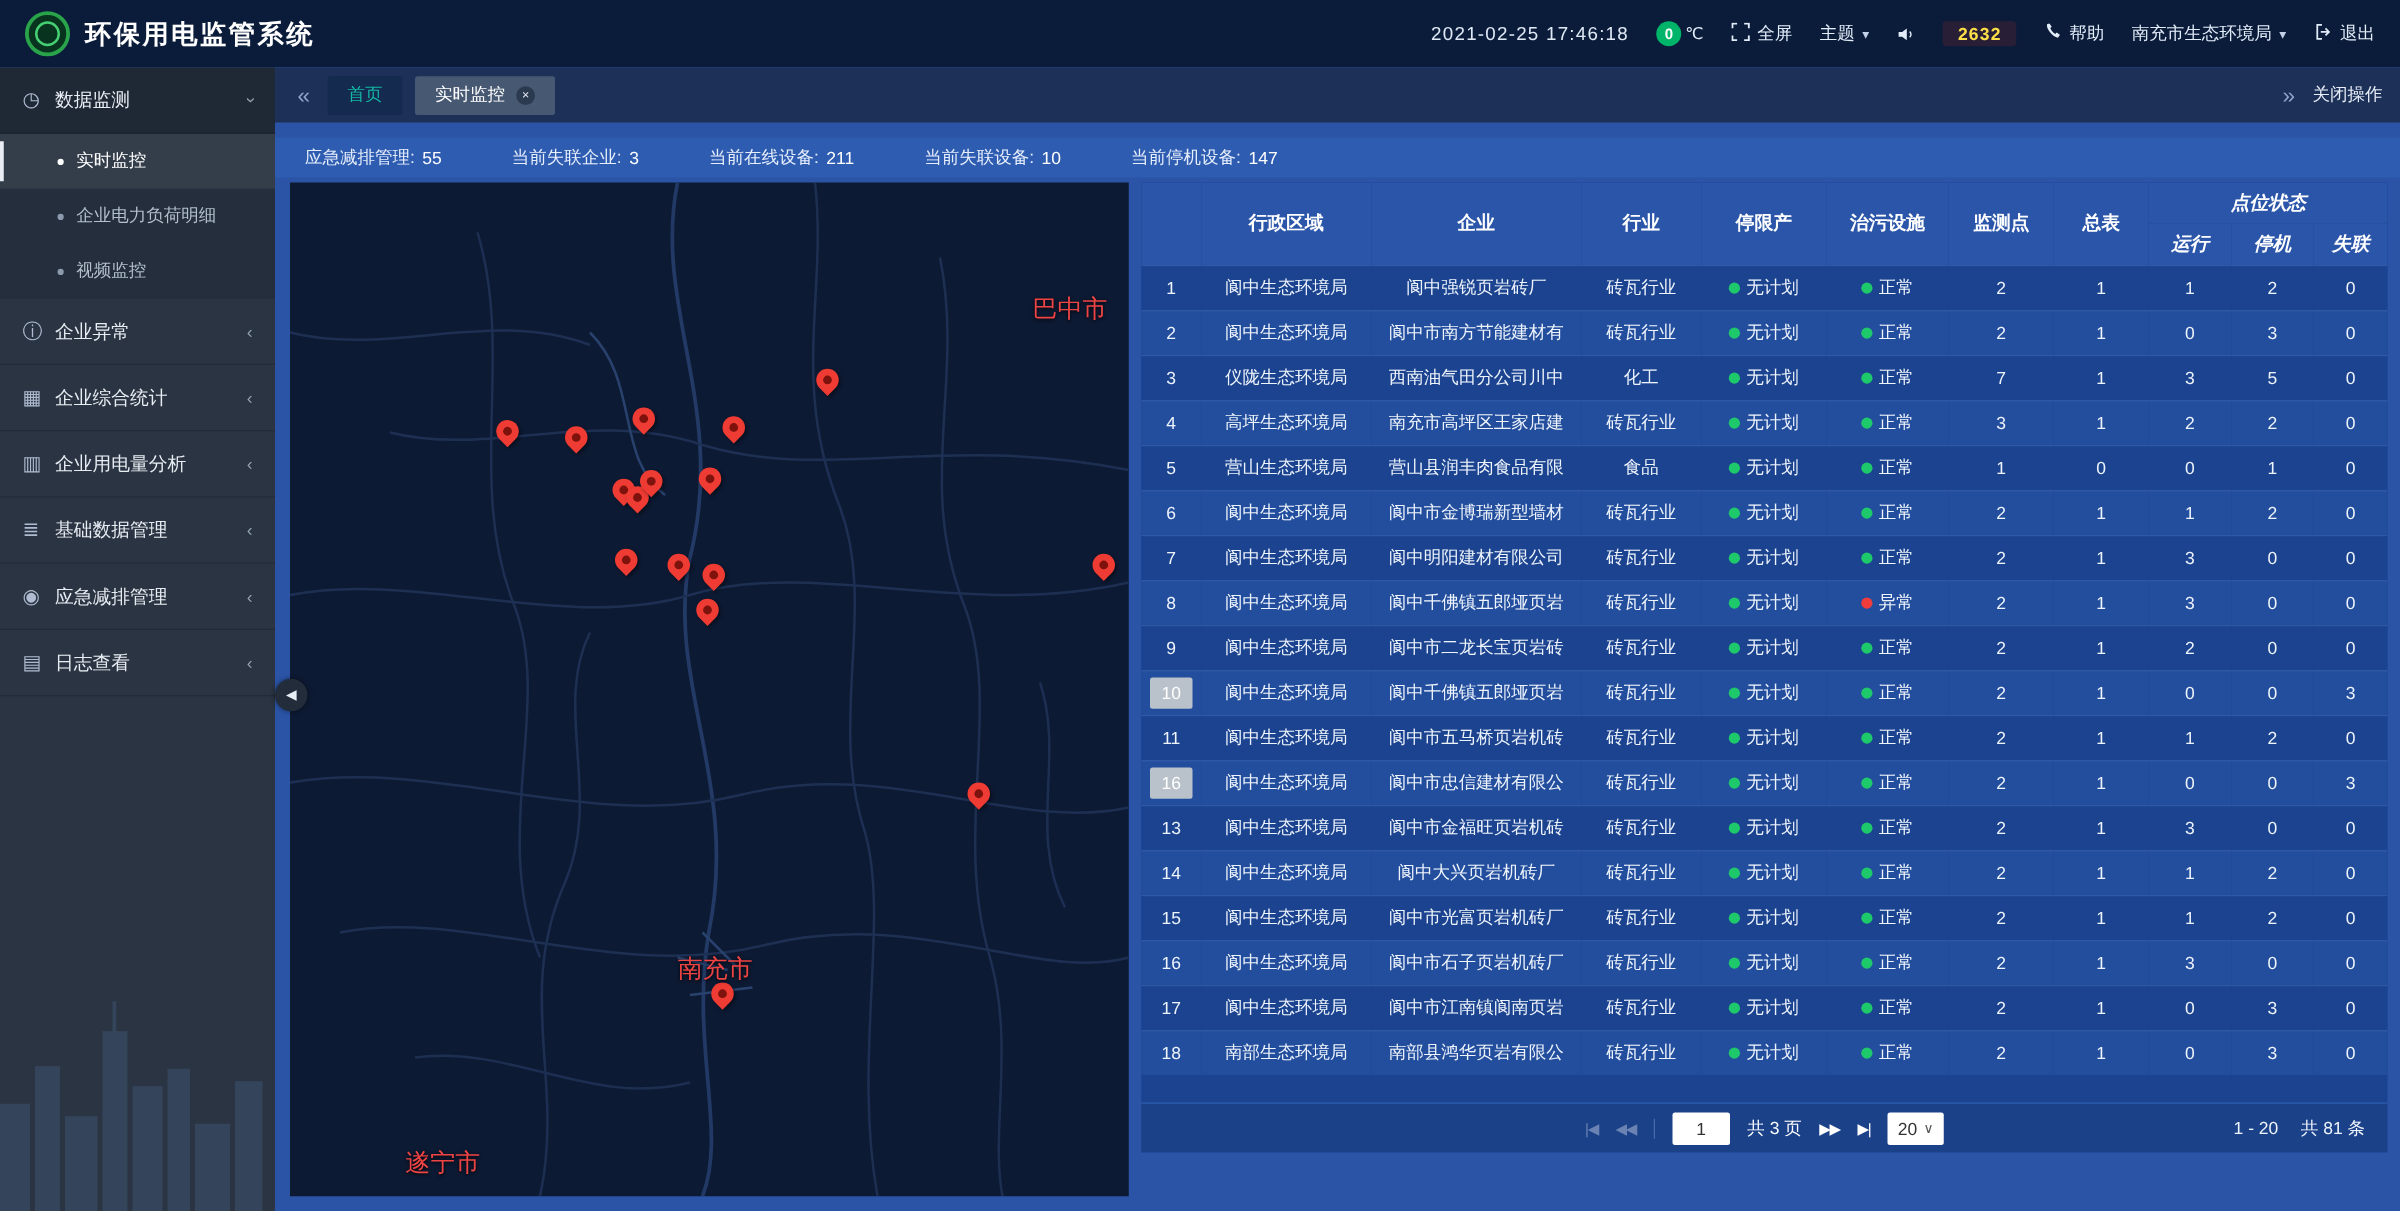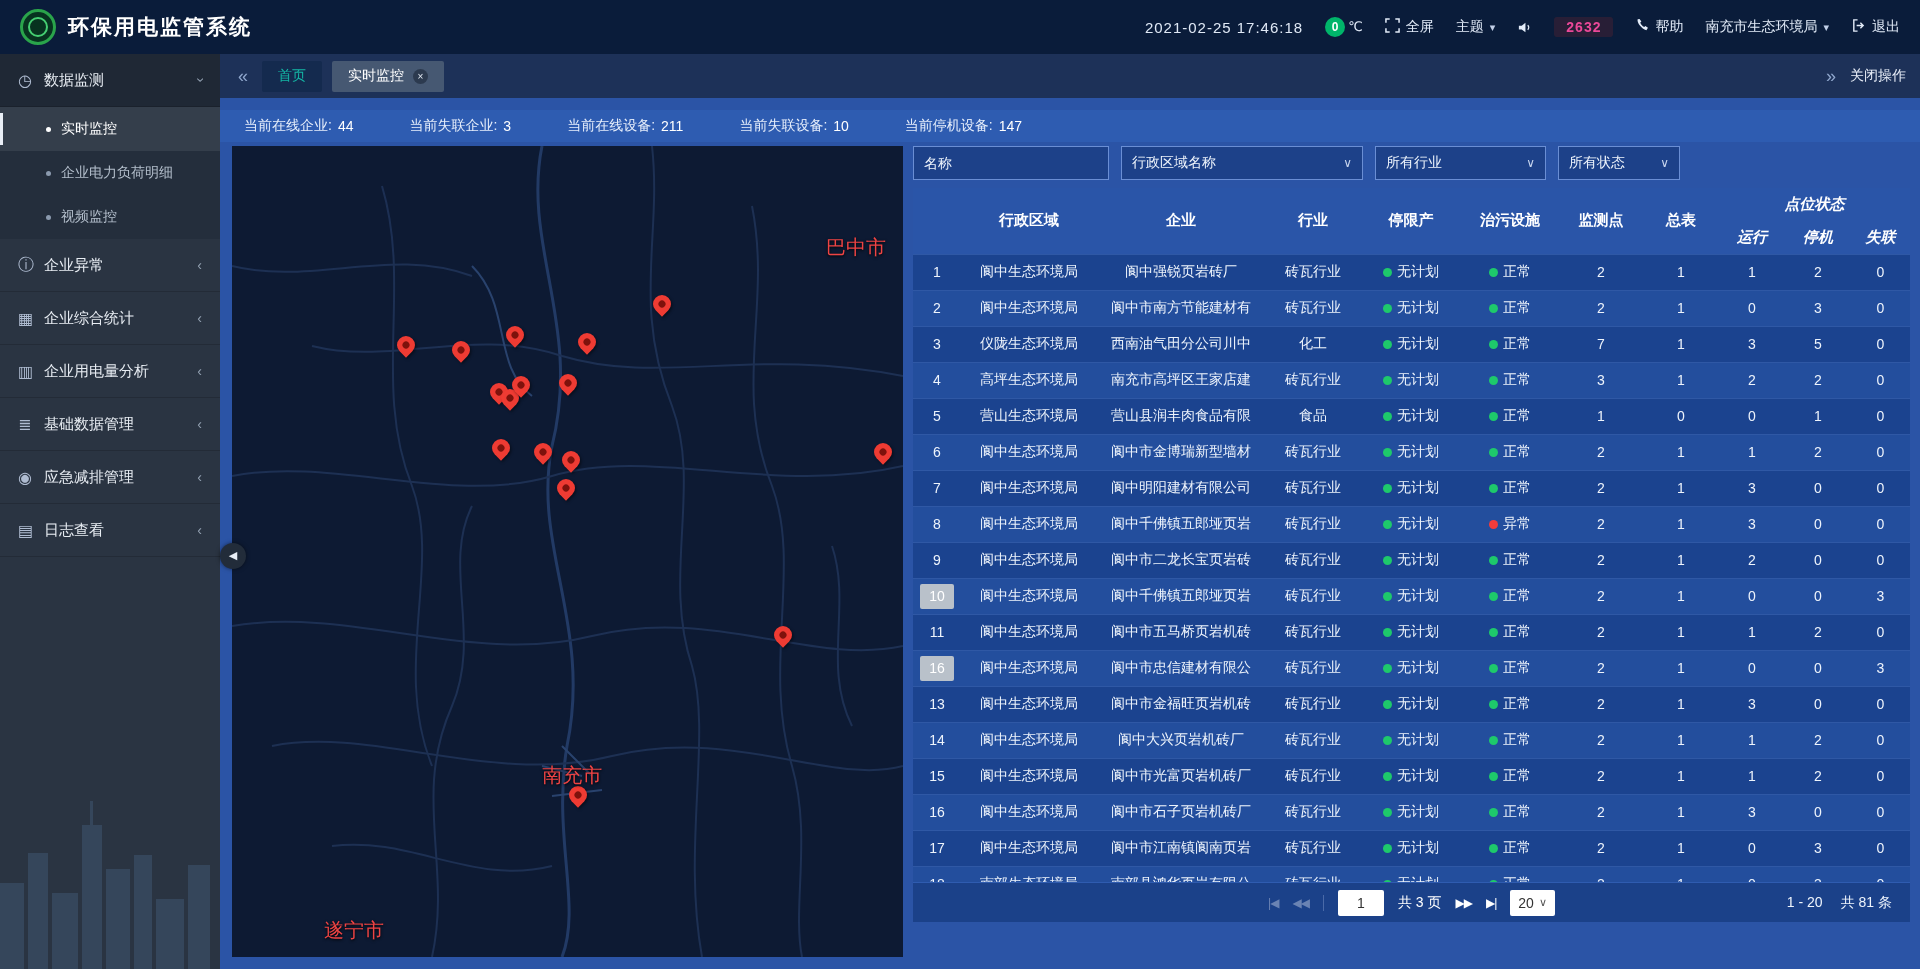--- a/index.html
+++ b/index.html
@@ -15,21 +15,21 @@
   .logo::after{content:"";position:absolute;inset:5px;border-radius:50%;border:2px solid #45cf72}
   .app-title{font-size:21px;font-weight:bold;color:#fff;letter-spacing:2px}
   .header-right{margin-left:auto;display:flex;align-items:center;gap:22px;font-size:14px}
   .h-item{display:flex;gap:6px;cursor:pointer;white-space:nowrap}
   .h-item svg{display:block}
   .h-datetime{font-size:15px;color:#dfe8f5;letter-spacing:1px}
   .h-temp{display:flex;align-items:flex-start;gap:3px}
   .temp-badge{width:20px;height:20px;border-radius:50%;background:#00b56a;color:#fff;
     display:flex;align-items:center;justify-content:center;font-size:12px;font-weight:bold}
   .temp-unit{font-size:13px;margin-top:2px}
-  .notif-count{color:#ec4899;background:rgba(150,40,40,.22);padding:2px 12px;
+  .notif-count{color:#fde047;background:rgba(150,40,40,.22);padding:2px 12px;
     border-radius:3px;font-weight:bold;letter-spacing:1px}
   .caret::before{content:"▾";font-size:11px;color:#c2d0e8}
 
   
   .body{flex:1;display:flex;min-height:0}
 
   
   .sidebar{width:220px;background:#2a3442;position:relative;flex-shrink:0;
     color:#cfd6df;overflow:hidden}
   .side-section{height:53px;display:flex;align-items:center;padding:0 18px;font-size:15px;
@@ -255,22 +255,22 @@
           <span class="tab-close"></span>
         </div>
         <div class="tab-right">
           <span class="tab-nav">»</span>
           <span class="close-ops">关闭操作</span>
         </div>
       </div>
 
       <div class="statsbar">
           <div class="stat">
-            <span class="stat-label">当前在线企业:</span>
-            <span class="stat-value">44</span>
+            <span class="stat-label">应急减排管理:</span>
+            <span class="stat-value">55</span>
           </div>
           <div class="stat">
             <span class="stat-label">当前失联企业:</span>
             <span class="stat-value">3</span>
           </div>
           <div class="stat">
             <span class="stat-label">当前在线设备:</span>
             <span class="stat-value">211</span>
           </div>
           <div class="stat">
@@ -352,35 +352,20 @@
             </div>
             <div class="pin" style="left: 51.6%; top: 81.9%;">
               <span class="pin-head"></span>
             </div>
             <div class="city-label" style="left: 93%; top: 12.4%;">巴中市</div>
             <div class="city-label" style="left: 50.7%; top: 77.6%;">南充市</div>
             <div class="city-label" style="left: 18.2%; top: 96.7%;">遂宁市</div>
           </div>
 
         <div class="panel">
-          <div class="filters">
-            <input class="filter-input" placeholder="名称" style="">
-            <div class="filter-select w-region">
-              <span>行政区域名称</span>
-              <span class="sel-caret"></span>
-            </div>
-            <div class="filter-select w-industry">
-              <span>所有行业</span>
-              <span class="sel-caret"></span>
-            </div>
-            <div class="filter-select w-status">
-              <span>所有状态</span>
-              <span class="sel-caret"></span>
-            </div>
-          </div>
 
           <div class="table-wrap">
             <table>
               <colgroup>
                 <col style="width:48px">
                   <col style="width:136px">
                   <col style="width:168px">
                   <col style="width:96px">
                 <col style="width:100px">
                   <col style="width:98px">

